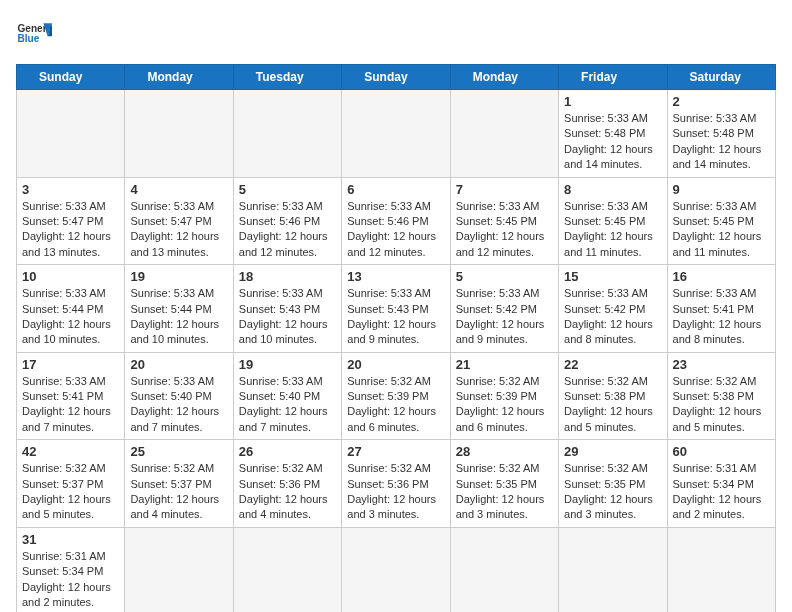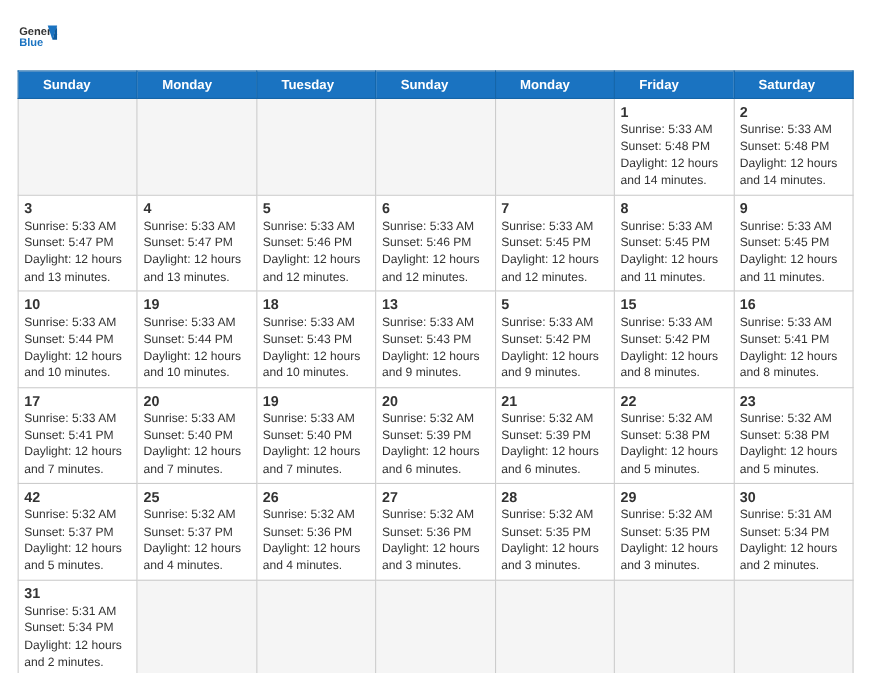--- a/index.html
+++ b/index.html
@@ -295,21 +295,21 @@
 Sunset: 5:35 PM
 Daylight: 12 hours and 3 minutes.</div>
         </td>
         <td>
           <span class="day-number">29</span>
           <div class="day-info">Sunrise: 5:32 AM
 Sunset: 5:35 PM
 Daylight: 12 hours and 3 minutes.</div>
         </td>
         <td>
-          <span class="day-number">30</span>
+          <span class="day-number">60</span>
           <div class="day-info">Sunrise: 5:31 AM
 Sunset: 5:34 PM
 Daylight: 12 hours and 2 minutes.</div>
         </td>
       </tr>
       <tr class="last-row">
         <td class="has-content">
           <span class="day-number">31</span>
           <div class="day-info">Sunrise: 5:31 AM
 Sunset: 5:34 PM

